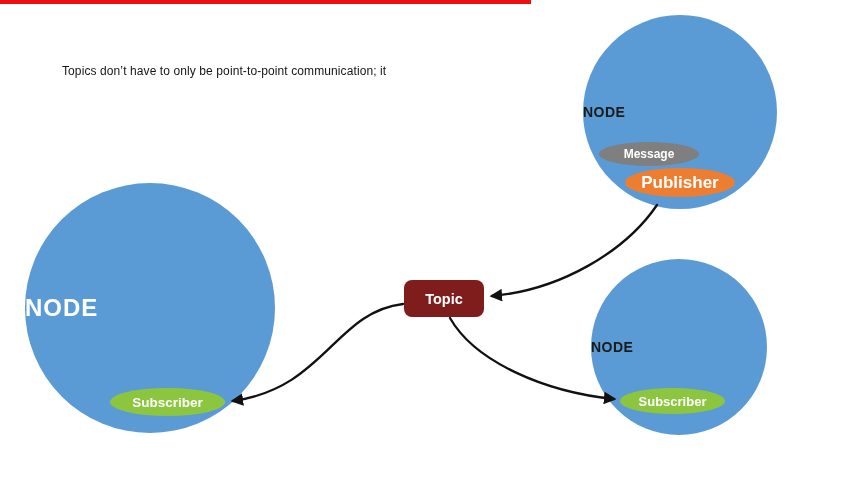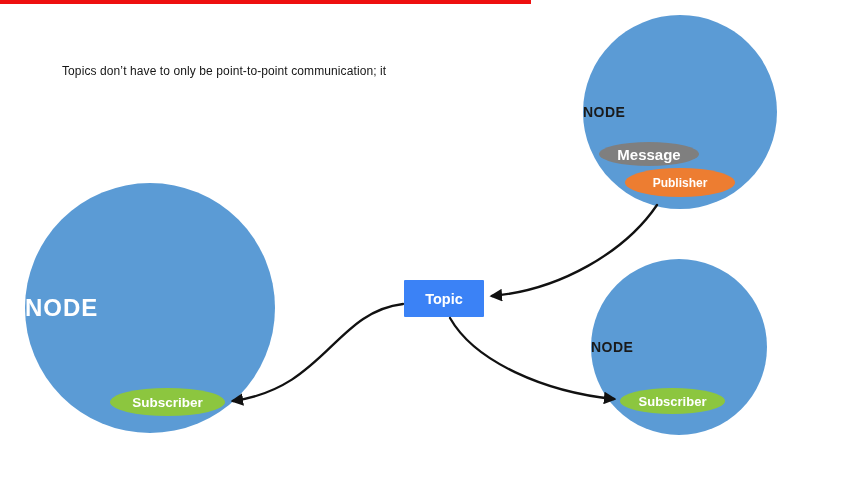--- a/index.html
+++ b/index.html
@@ -56,31 +56,31 @@
 
   .badge {
     position: absolute;
     border-radius: 50%;
     display: flex;
     align-items: center;
     justify-content: center;
     color: #ffffff;
     font-weight: bold;
   }
-  .badge-message    { left: 599px; top: 142px; width: 100px; height: 24px; background: #7f7f7f; font-size: 15px; }
-  .badge-publisher  { left: 625px; top: 168px; width: 110px; height: 29px; background: #ed7d31; font-size: 12px; }
+  .badge-message    { left: 599px; top: 142px; width: 100px; height: 24px; background: #7f7f7f; font-size: 12px; }
+  .badge-publisher  { left: 625px; top: 168px; width: 110px; height: 29px; background: #ed7d31; font-size: 17px; }
   .badge-sub-left   { left: 110px; top: 388px; width: 115px; height: 28px; background: #8cc63f; font-size: 13.5px; }
   .badge-sub-right  { left: 620px; top: 388px; width: 105px; height: 26px; background: #8cc63f; font-size: 13px; }
 
   .topic-box {
     position: absolute;
     left: 404px; top: 280px;
     width: 80px; height: 37px;
-    background: #3b82f6;
-    border-radius: 1px;
+    background: #7f1d1d;
+    border-radius: 8px;
     display: flex;
     align-items: center;
     justify-content: center;
     color: #ffffff;
     font-weight: bold;
     font-size: 14.5px;
   }
 
   .arrows-layer {
     position: absolute;

